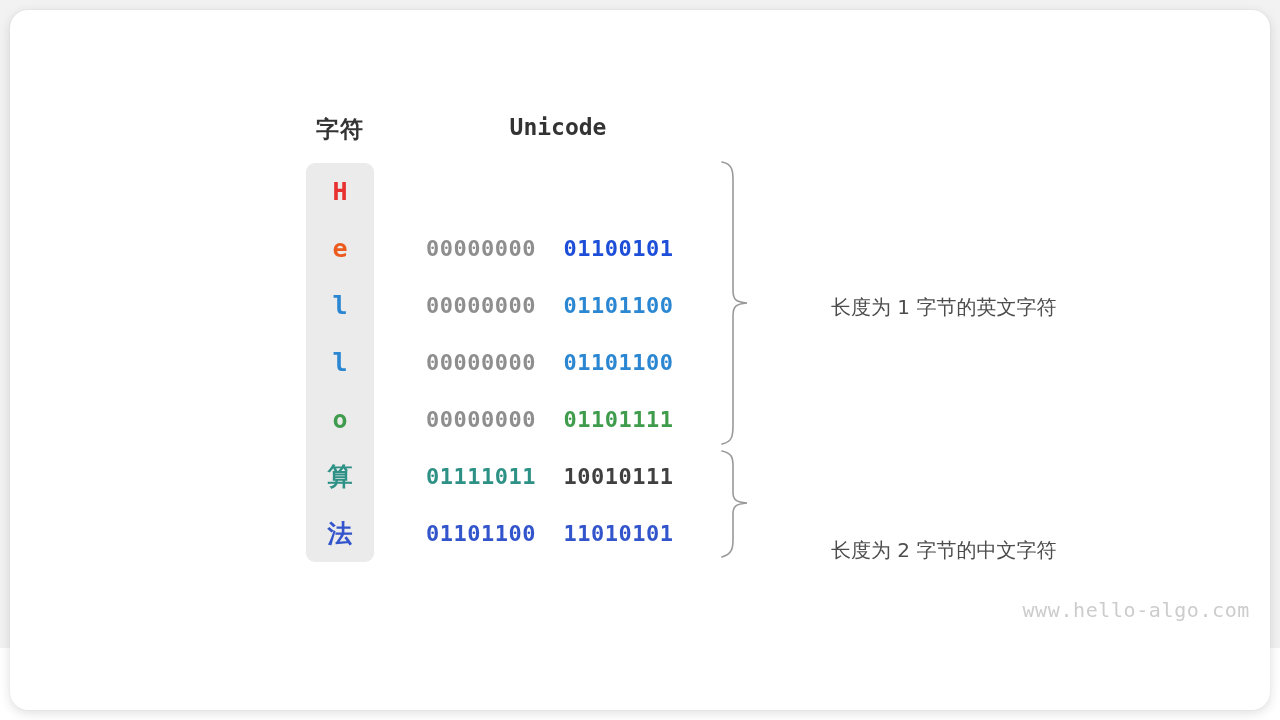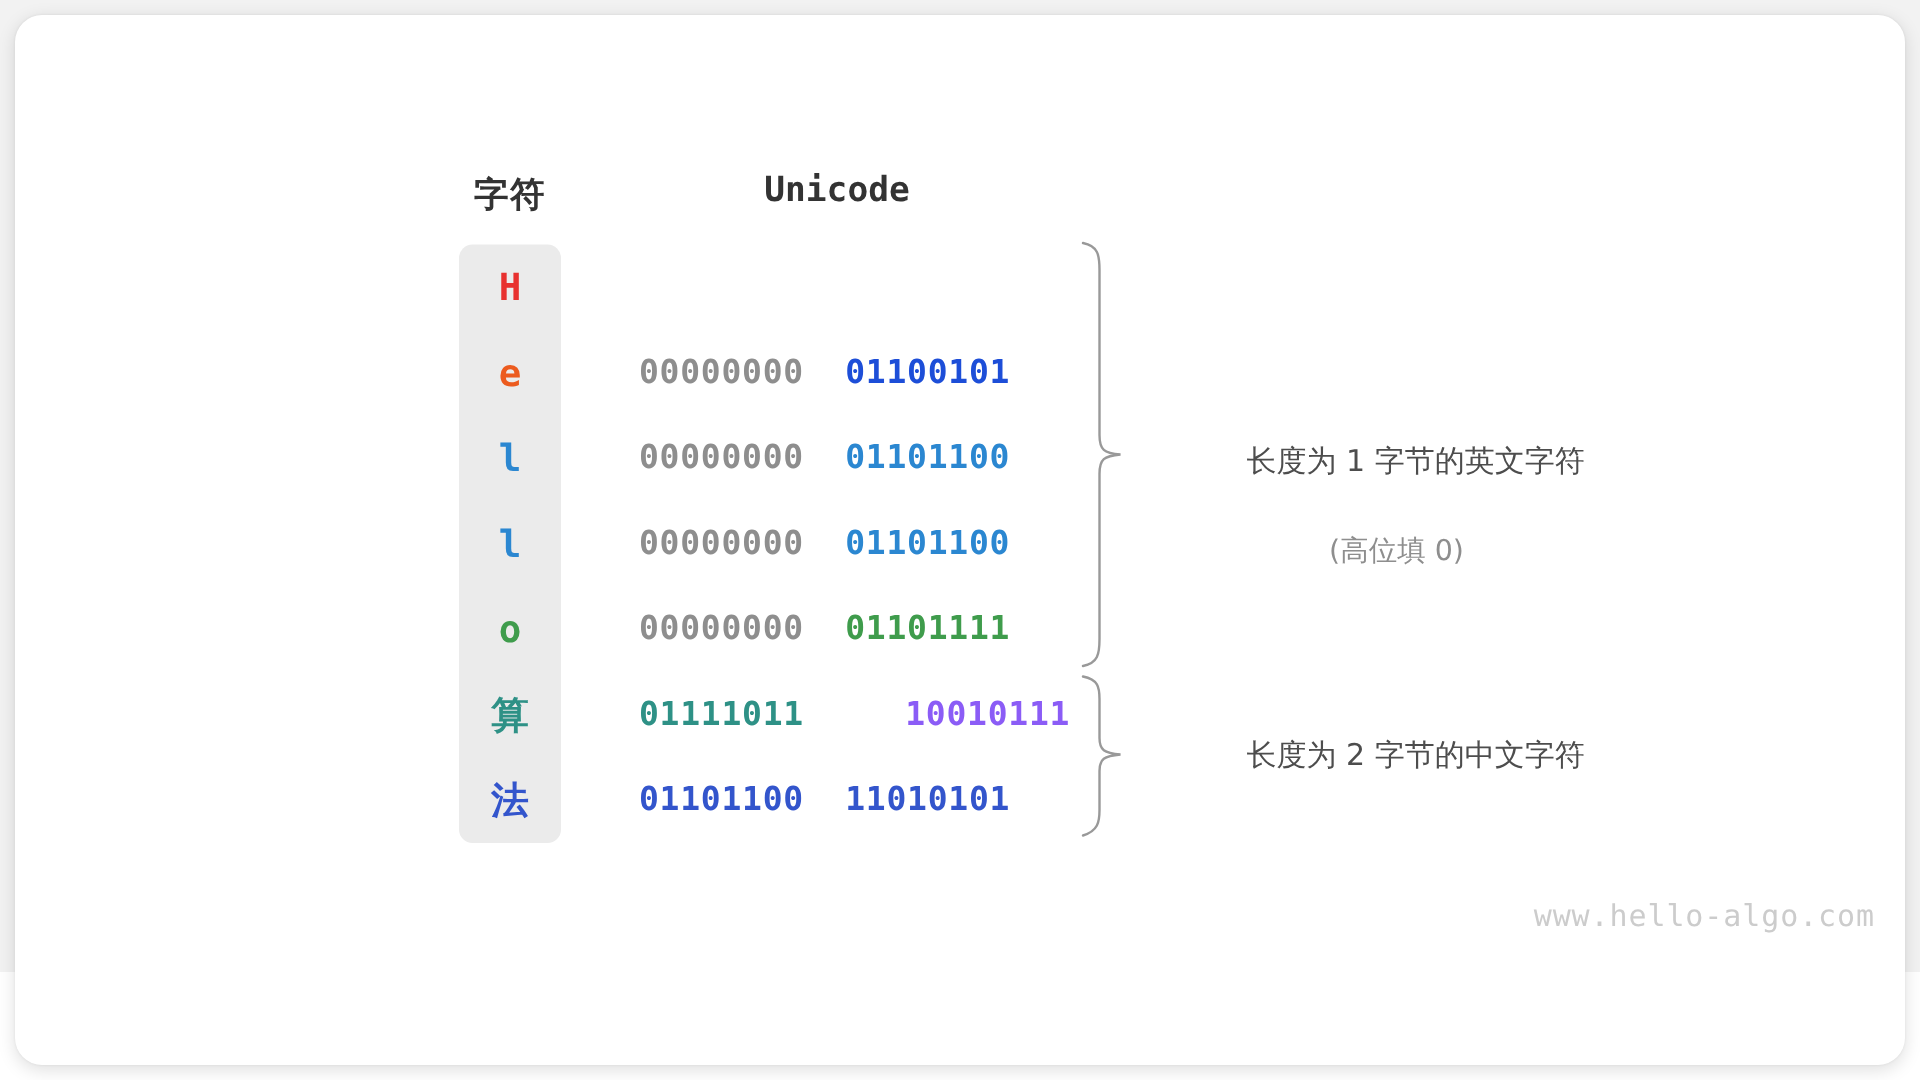--- a/index.html
+++ b/index.html
@@ -163,21 +163,21 @@
       <div class="row" style="top: 334px;">
         <div class="row-char" style="color: rgb(43, 135, 209);">l</div>
         <div class="row-bits"><span style="color: rgb(142, 142, 142);">00000000</span><span>  </span><span style="color: rgb(43, 135, 209);">01101100</span></div>
       </div>
       <div class="row" style="top: 391px;">
         <div class="row-char" style="color: rgb(63, 156, 76);">o</div>
         <div class="row-bits"><span style="color: rgb(142, 142, 142);">00000000</span><span>  </span><span style="color: rgb(63, 156, 76);">01101111</span></div>
       </div>
       <div class="row" style="top: 448px;">
         <div class="row-char cjk" style="color: rgb(46, 145, 134);">算</div>
-        <div class="row-bits"><span style="color: rgb(46, 145, 134);">01111011</span><span>  </span><span style="color: #8b5cf6; margin-left: 40px;">10010111</span></div>
+        <div class="row-bits"><span style="color: rgb(46, 145, 134);">01111011</span><span>  </span><span style="color: #404040;">10010111</span></div>
       </div>
       <div class="row" style="top: 505px;">
         <div class="row-char cjk" style="color: rgb(51, 85, 204);">法</div>
         <div class="row-bits"><span style="color: rgb(51, 85, 204);">01101100</span><span>  </span><span style="color: rgb(51, 85, 204);">11010101</span></div>
       </div>
     </div>
 
   <svg class="brace" style="left:718px; top:158px;" width="34" height="290" viewBox="0 0 34 290">
     <path d="M 4 4
              C 14 6, 15 12, 15 22
@@ -193,21 +193,20 @@
              C 14 5, 15 10, 15 18
              L 15 44
              C 15 52, 18 54, 29 55
              C 18 56, 15 58, 15 66
              L 15 92
              C 15 100, 14 106, 4 109" fill="none" stroke="#999999" stroke-width="1.6" stroke-linecap="round"></path>
   </svg>
 
   <div class="annotation" style="left:770px; top:270px; width:322px;">
     <span>长度为 1 字节的英文字符</span>
-    <span class="sub">(高位填 0)</span>
   </div>
 
-  <div class="annotation" style="left:770px; top:466px; width:322px;">
+  <div class="annotation" style="left:770px; top:513px; width:322px;">
     <span>长度为 2 字节的中文字符</span>
   </div>
 
   <div id="watermark">www.hello-algo.com</div>
 </div>
 
 </body></html>

